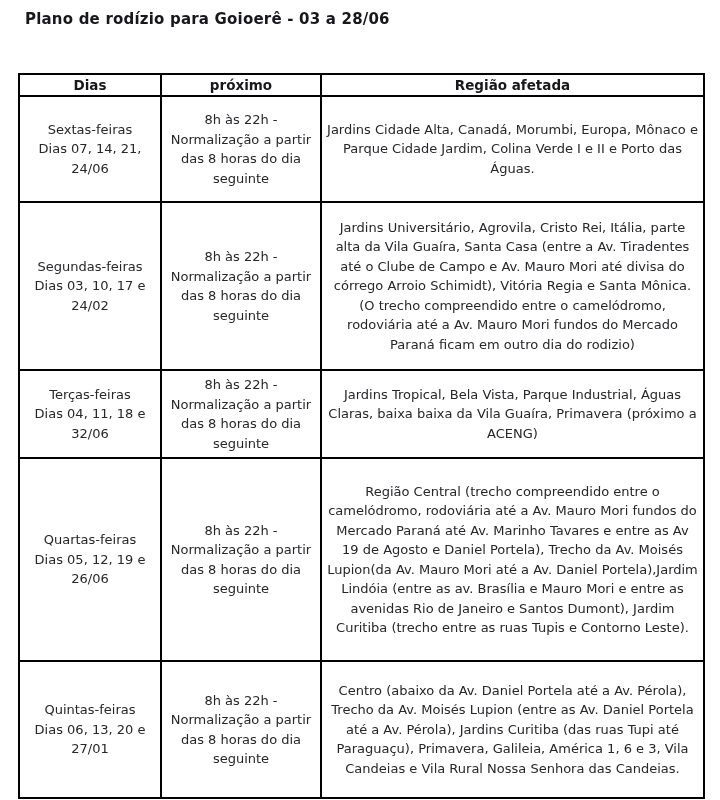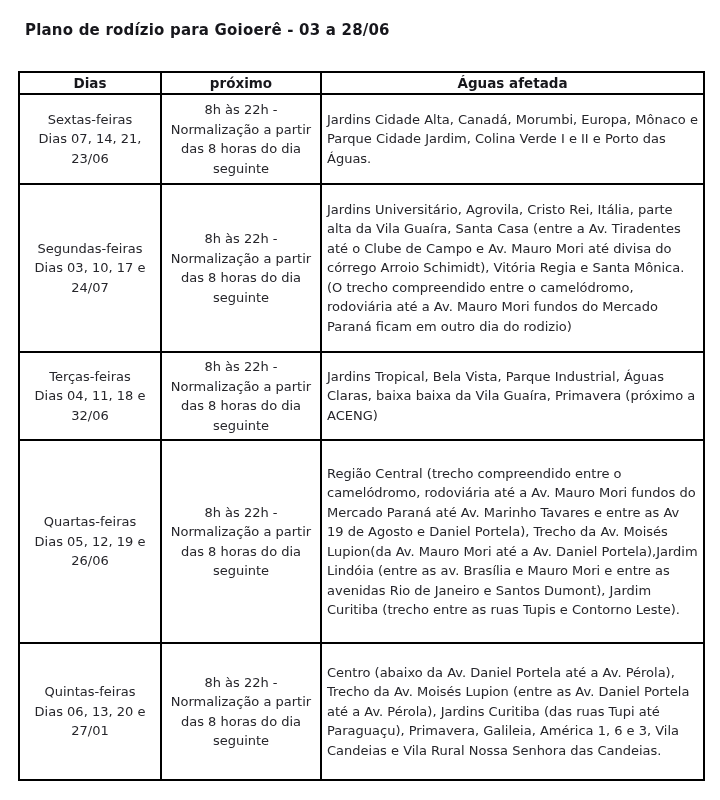--- a/index.html
+++ b/index.html
@@ -6,34 +6,34 @@
     margin: 0;
     padding: 0;
     background: #ffffff;
     font-family: "DejaVu Sans", "Liberation Sans", sans-serif;
     color: #26262b;
   }
   .page {
     width: 720px;
     height: 800px;
     box-sizing: border-box;
-    padding: 21px 17px 0 18px;
+    padding: 10px 17px 0 18px;
     background: #ffffff;
     overflow: hidden;
   }
   .title {
     margin: 0 0 0 7px;
     font-size: 15px;
     line-height: 19px;
     font-weight: bold;
     color: #17171c;
     letter-spacing: 0.2px;
   }
   table.schedule {
-    margin-top: 31px;
+    margin-top: 44px;
     border-collapse: collapse;
     table-layout: fixed;
     width: 685px;
     background: #ffffff;
   }
   table.schedule col.c-dias    { width: 142px; }
   table.schedule col.c-horario { width: 160px; }
   table.schedule col.c-regiao  { width: 383px; }
   table.schedule th,
   table.schedule td {
@@ -50,25 +50,25 @@
     font-size: 13.5px;
     line-height: 18px;
     font-weight: bold;
     text-align: center;
     color: #17171c;
   }
   td.cell-dias, td.cell-horario {
     text-align: center;
   }
   td.cell-regiao {
-    text-align: left;
+    text-align: center;
     padding: 5px 5px 5px 6px;
   }
   td .day-name, td .day-dates { display: block; }
-  tr.row-0 { height: 90px; }
+  tr.row-0 { height: 106px; }
   tr.row-1 { height: 168px; }
   tr.row-2 { height: 71px; }
   tr.row-3 { height: 203px; }
   tr.row-4 { height: 137px; }
 </style>
 </head>
 <body>
 
 <div class="page">
 
@@ -77,36 +77,36 @@
   <table class="schedule">
     <colgroup>
       <col class="c-dias">
       <col class="c-horario">
       <col class="c-regiao">
     </colgroup>
     <thead>
       <tr>
         <th>Dias</th>
         <th>próximo</th>
-        <th>Águas afetada</th>
+        <th>Região afetada</th>
       </tr>
     </thead>
     <tbody>
       <tr class="row-0">
         <td class="cell-dias">
           <span class="day-name">Sextas-feiras</span>
-          <span class="day-dates">Dias 07, 14, 21, 23/06</span>
+          <span class="day-dates">Dias 07, 14, 21, 24/06</span>
         </td>
         <td class="cell-horario">8h às 22h - Normalização a partir das 8 horas do dia seguinte</td>
         <td class="cell-regiao">Jardins Cidade Alta, Canadá, Morumbi, Europa, Mônaco e Parque Cidade Jardim, Colina Verde I e II e Porto das Águas.</td>
       </tr>
       <tr class="row-1">
         <td class="cell-dias">
           <span class="day-name">Segundas-feiras</span>
-          <span class="day-dates">Dias 03, 10, 17 e 24/07</span>
+          <span class="day-dates">Dias 03, 10, 17 e 24/02</span>
         </td>
         <td class="cell-horario">8h às 22h - Normalização a partir das 8 horas do dia seguinte</td>
         <td class="cell-regiao">Jardins Universitário, Agrovila, Cristo Rei, Itália, parte alta da Vila Guaíra, Santa Casa (entre a Av. Tiradentes até o Clube de Campo e Av. Mauro Mori até divisa do córrego Arroio Schimidt), Vitória Regia e Santa Mônica. (O trecho compreendido entre o camelódromo, rodoviária até a Av. Mauro Mori fundos do Mercado Paraná ficam em outro dia do rodizio)</td>
       </tr>
       <tr class="row-2">
         <td class="cell-dias">
           <span class="day-name">Terças-feiras</span>
           <span class="day-dates">Dias 04, 11, 18 e 32/06</span>
         </td>
         <td class="cell-horario">8h às 22h - Normalização a partir das 8 horas do dia seguinte</td>

